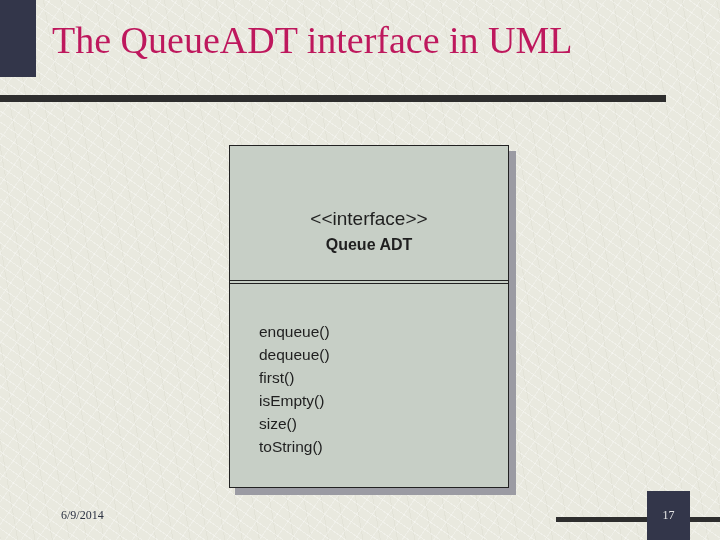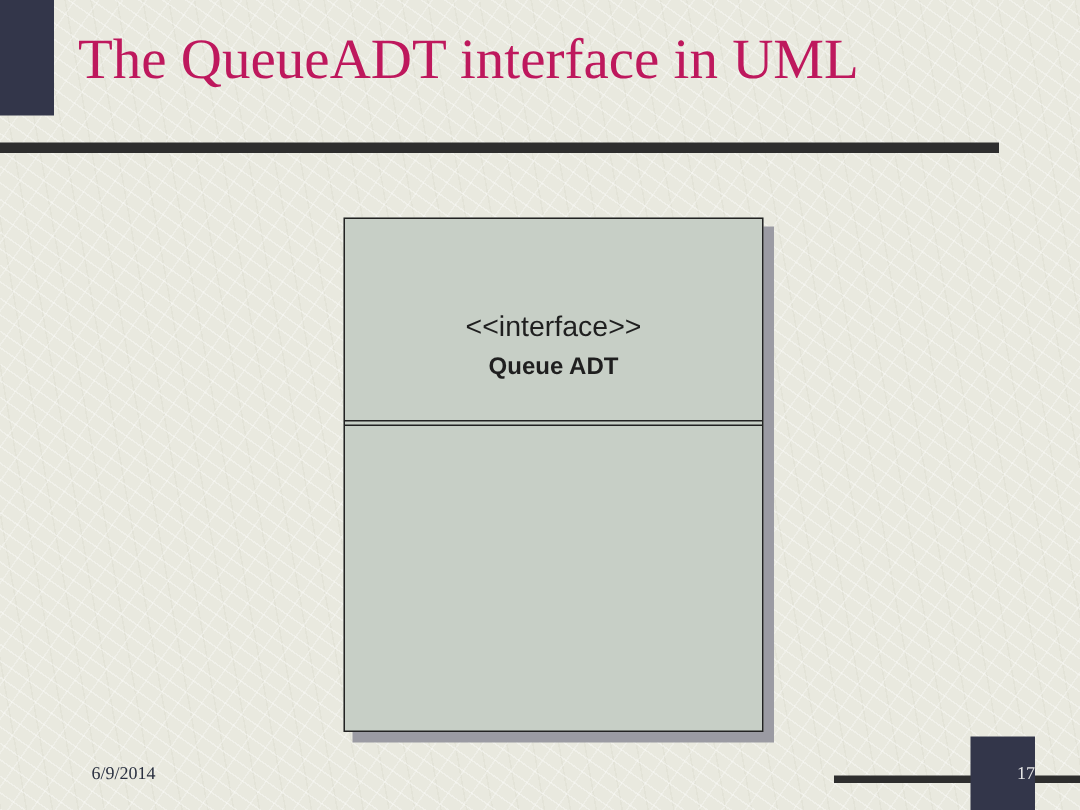--- a/index.html
+++ b/index.html
@@ -55,37 +55,47 @@
     }
     .footer-rule {
       position: absolute; left: 556px; top: 517px; width: 164px; height: 5px;
       background: #2e2e2e;
     }
     .page-block {
       position: absolute; left: 647px; top: 491px; width: 43px; height: 49px;
       background: #33364a;
     }
     .page-num {
-      position: absolute; left: 0; right: 0; top: 17px; text-align: right;
+      position: absolute; left: 0; right: 0; top: 17px; text-align: center;
       font-family: "Liberation Serif", serif; font-size: 12px; color: #e6e6e6;
     }
   </style>
 </head>
 <body>
 
 <div class="corner-block"></div>
 <div class="title">The QueueADT interface in UML</div>
 <div class="title-rule"></div>
 
 <div class="uml-shadow"></div>
 <div class="uml-box">
   <div class="uml-name-section">
     <div class="stereotype">&lt;&lt;interface&gt;&gt;</div>
     <div class="class-name">Queue ADT</div>
   </div>
   <div class="uml-attr-section"></div>
+  <div class="uml-ops-section">
+    <ul class="ops-list">
+      <li>enqueue()</li>
+      <li>dequeue()</li>
+      <li>first()</li>
+      <li>isEmpty()</li>
+      <li>size()</li>
+      <li>toString()</li>
+    </ul>
+  </div>
 </div>
 
 <div class="footer-date">6/9/2014</div>
 <div class="footer-rule"></div>
 <div class="page-block">
   <div class="page-num">17</div>
 </div>
 
 </body></html>

